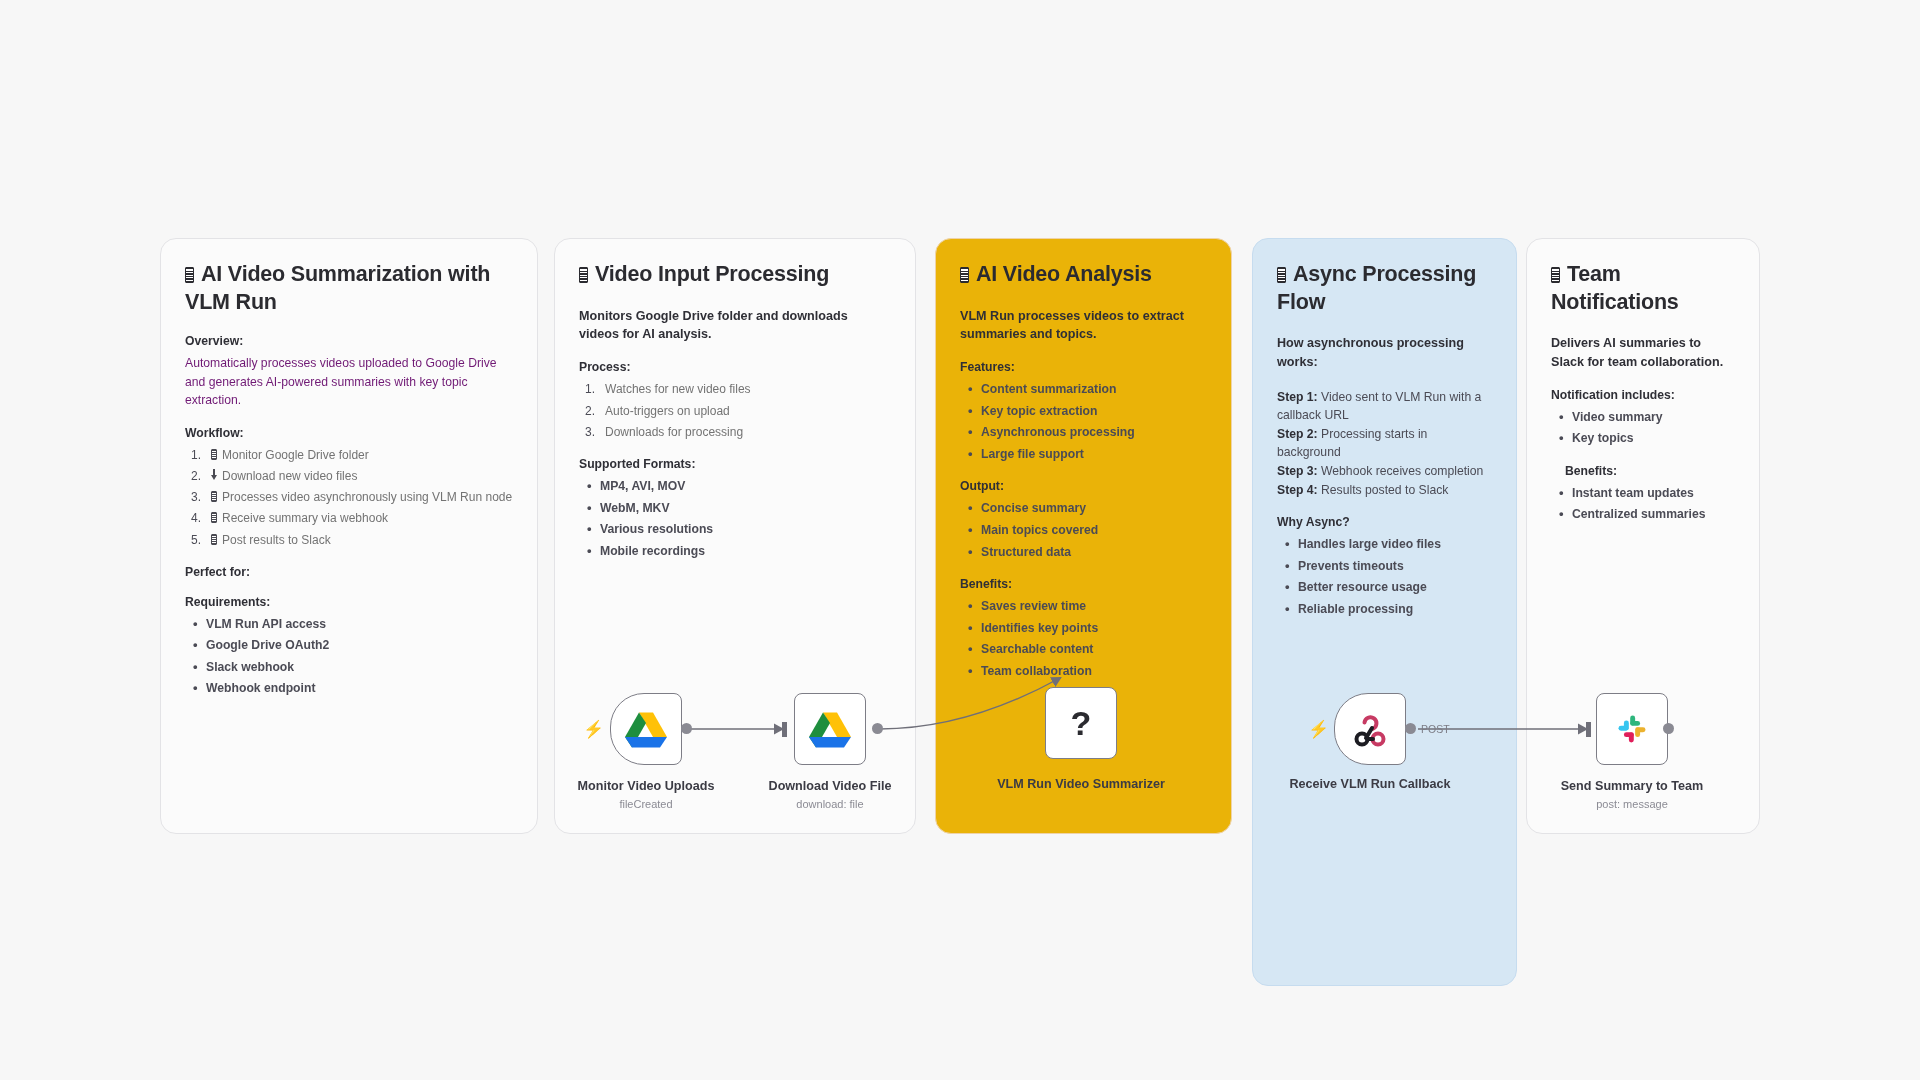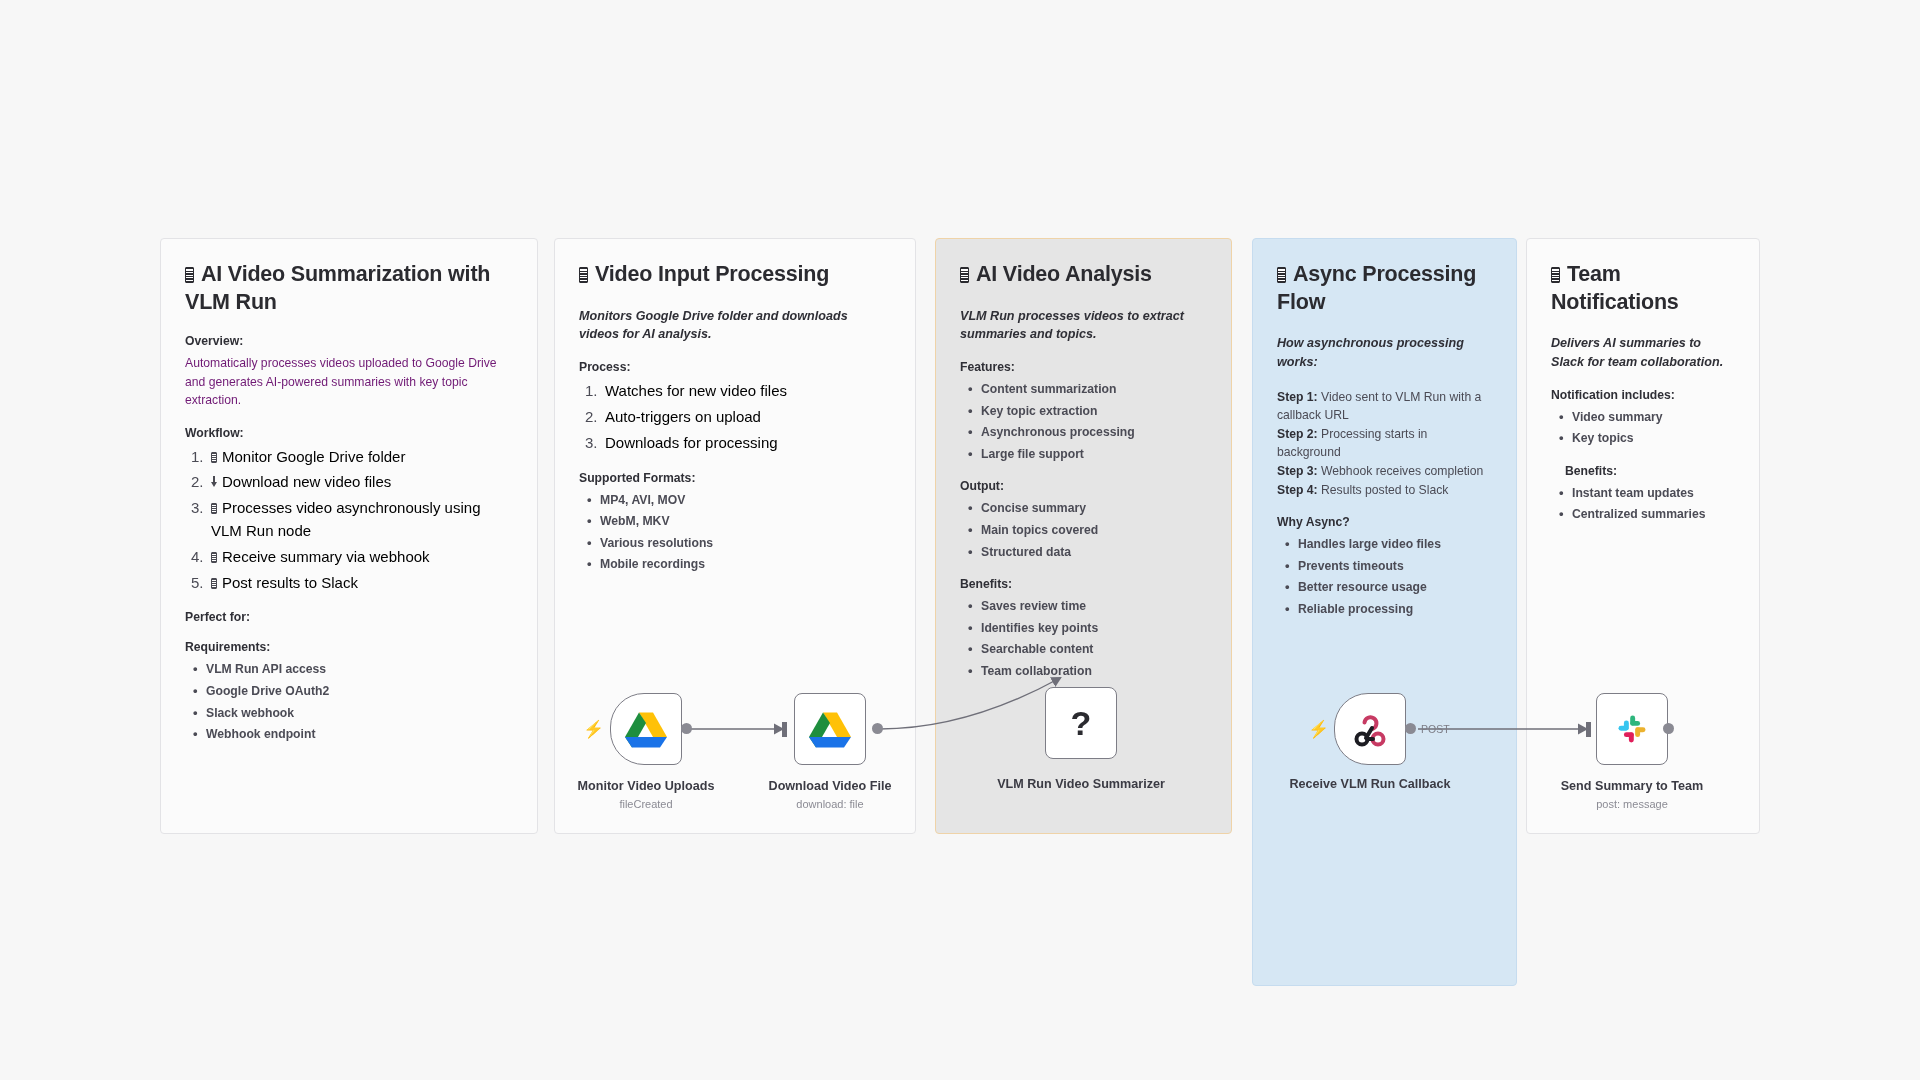--- a/index.html
+++ b/index.html
@@ -6,27 +6,27 @@
   html, body {
     width: 1920px; height: 1080px;
     background: #f7f7f7;
     font-family: "Liberation Sans", sans-serif;
     overflow: hidden;
   }
   #canvas { position: relative; width: 1920px; height: 1080px; background: #f7f7f7; }
 
   .panel {
     position: absolute;
-    border-radius: 4px;
+    border-radius: 16px;
     border: 1px solid #e3e3e6;
     background: #fbfbfb;
     padding: 22px 24px 0 24px;
     overflow: hidden;
   }
-  .panel.sticky-orange { background: #e5e5e5; border-color: #efd3a8; }
+  .panel.sticky-orange { background: #eab308; border-color: #efd3a8; }
   .panel.sticky-blue   { background: #d6e7f4; border-color: #c6dcef; }
 
   .panel-title {
     font-size: 21.5px;
     font-weight: 700;
     color: #2b2b30;
     line-height: 1.28;
     letter-spacing: -0.2px;
     margin-bottom: 18px;
   }
@@ -62,21 +62,21 @@
     content: "";
     position: absolute; left: 0px; top: 6px;
     width: 0; height: 0;
     border-left: 3px solid transparent;
     border-right: 3px solid transparent;
     border-top: 5px solid #4a4a52;
   }
 
   .lead {
     font-size: 12.6px; font-weight: 700; color: #2f2f36;
-    line-height: 1.5; margin-bottom: 16px; font-style: italic;
+    line-height: 1.5; margin-bottom: 16px;
   }
   .sec-head {
     font-size: 12.2px; font-weight: 700; color: #2f2f36;
     margin-bottom: 6px; margin-top: 16px;
   }
   .sec-head.first { margin-top: 13px; }
   .para {
     font-size: 12.2px; color: #701a75; line-height: 1.52;
     margin-bottom: 2px;
   }
@@ -85,21 +85,21 @@
     font-size: 12.2px; color: #4b4b55; line-height: 1.52;
     padding-left: 17px; position: relative; margin-bottom: 3px; font-weight: bold;
   }
   ul.blist li::before {
     content: "•"; position: absolute; left: 4px; top: -1px;
     color: #4b4b55; font-size: 13px;
   }
   ol.nlist { list-style: none; counter-reset: n; margin: 0 0 0 4px; }
   ol.nlist li {
     counter-increment: n;
-    font-size: 15px; color: #000000; line-height: 1.52;
+    font-size: 12px; color: #737373; line-height: 1.52;
     padding-left: 22px; position: relative; margin-bottom: 3px;
   }
   ol.nlist li::before {
     content: counter(n) "."; position: absolute; left: 2px; top: 0;
     color: #4b4b55;
   }
   .steps p { font-size: 12.2px; color: #4b4b55; line-height: 1.52; }
   .steps b { color: #2f2f36; font-weight: 700; }
   .indent { margin-left: 14px; }
 

